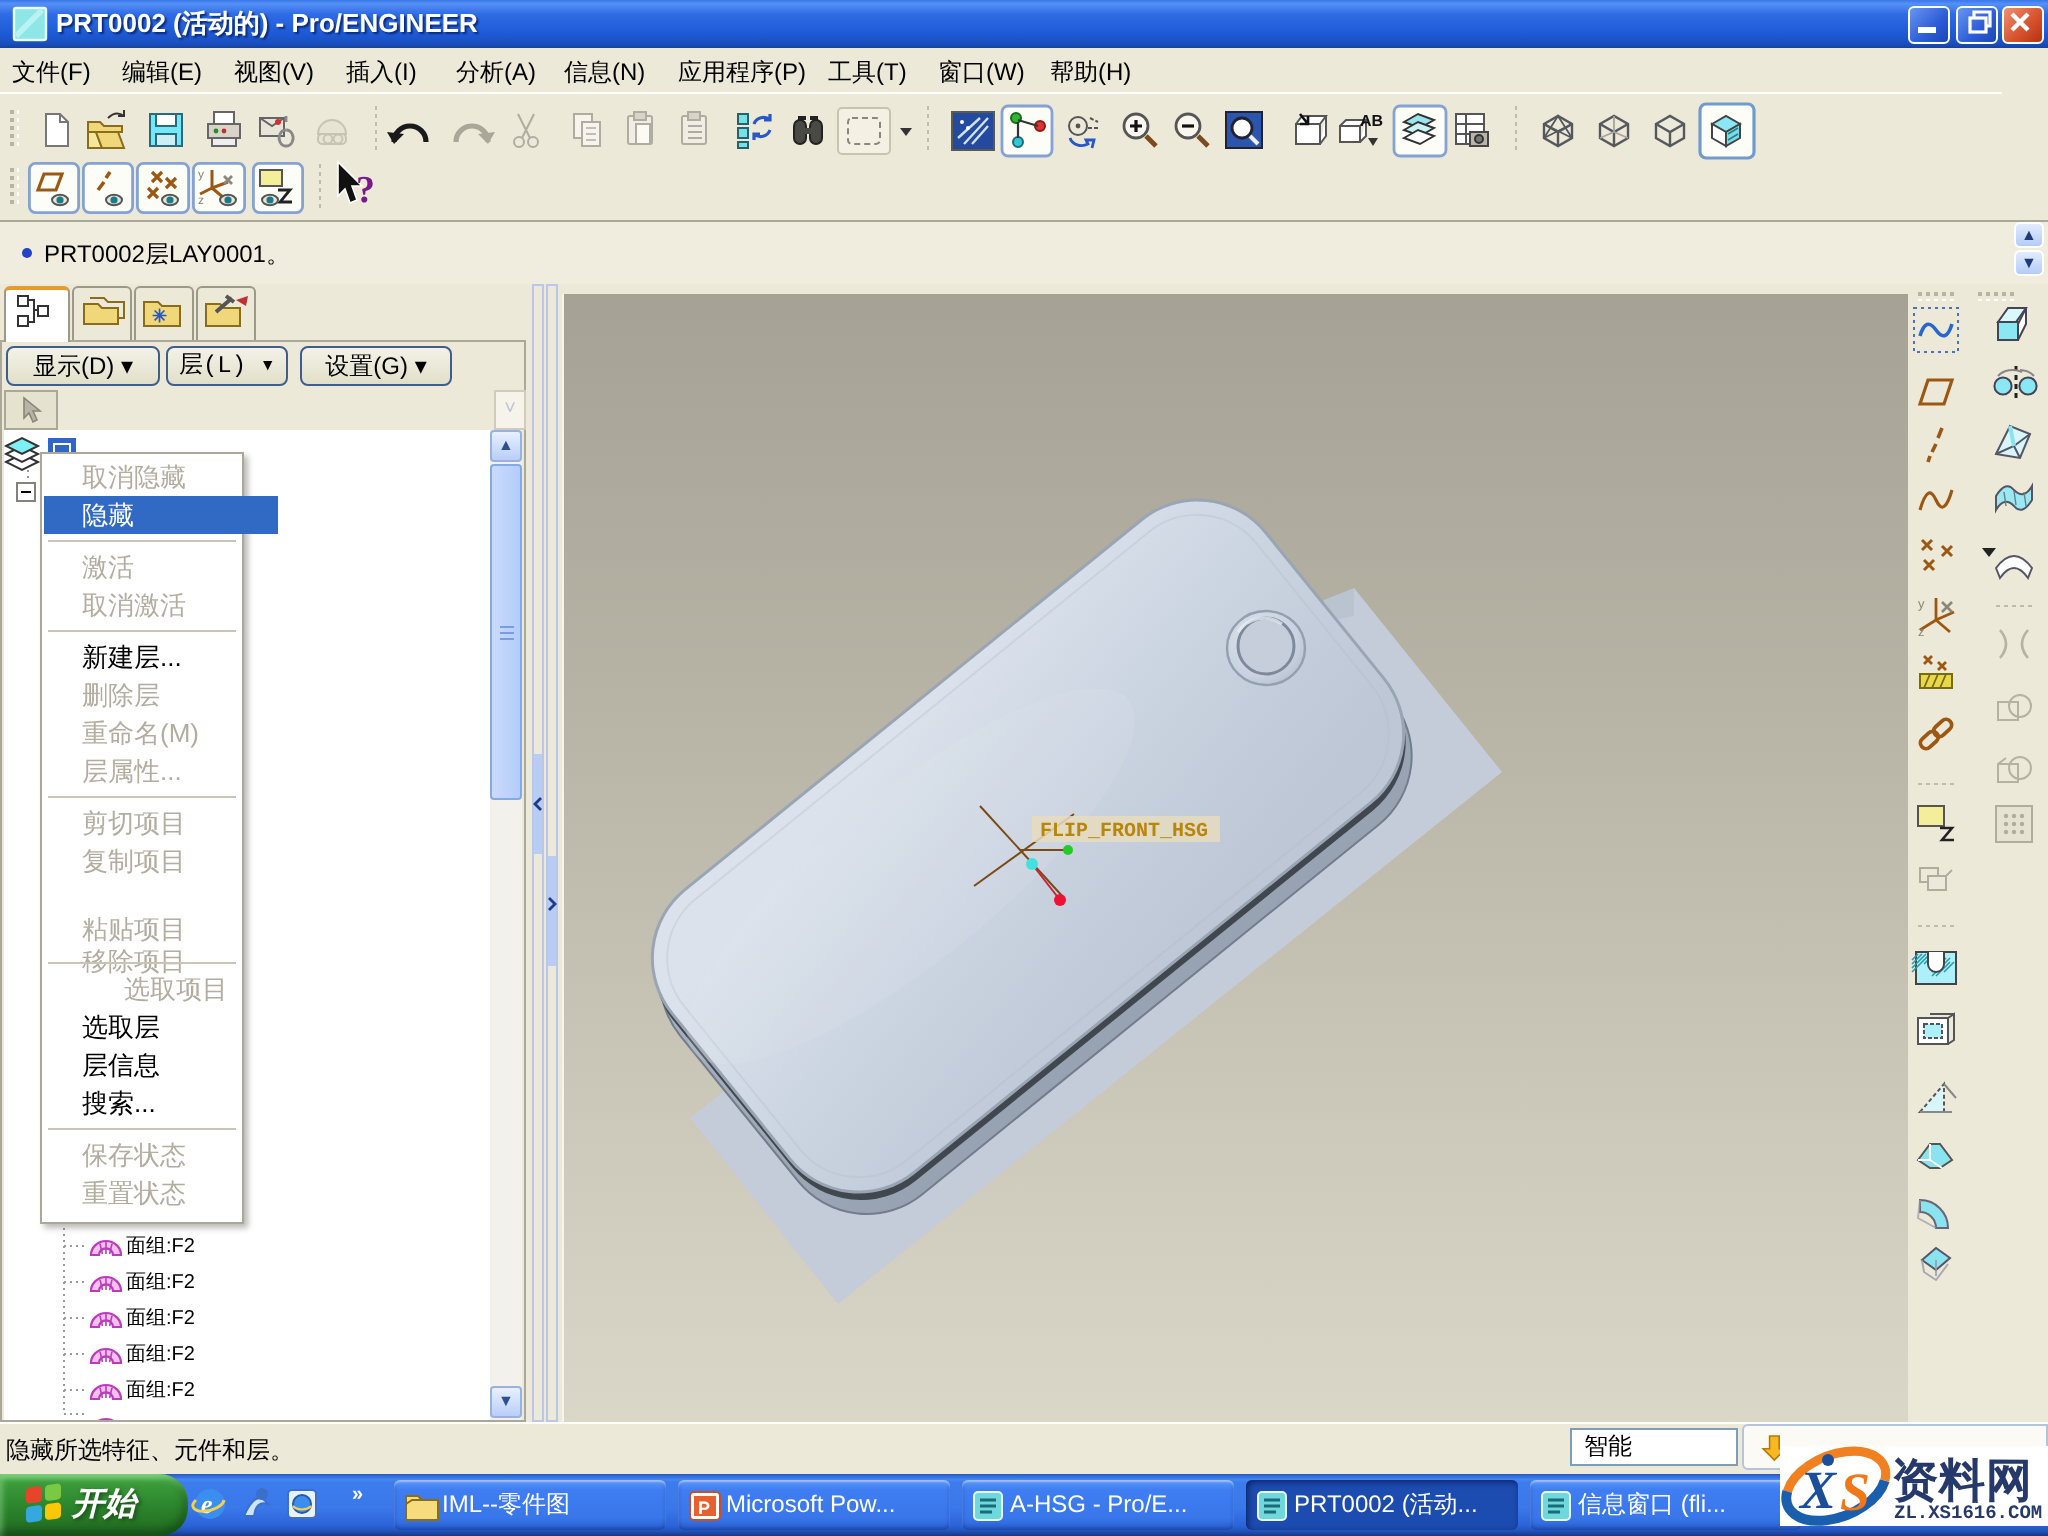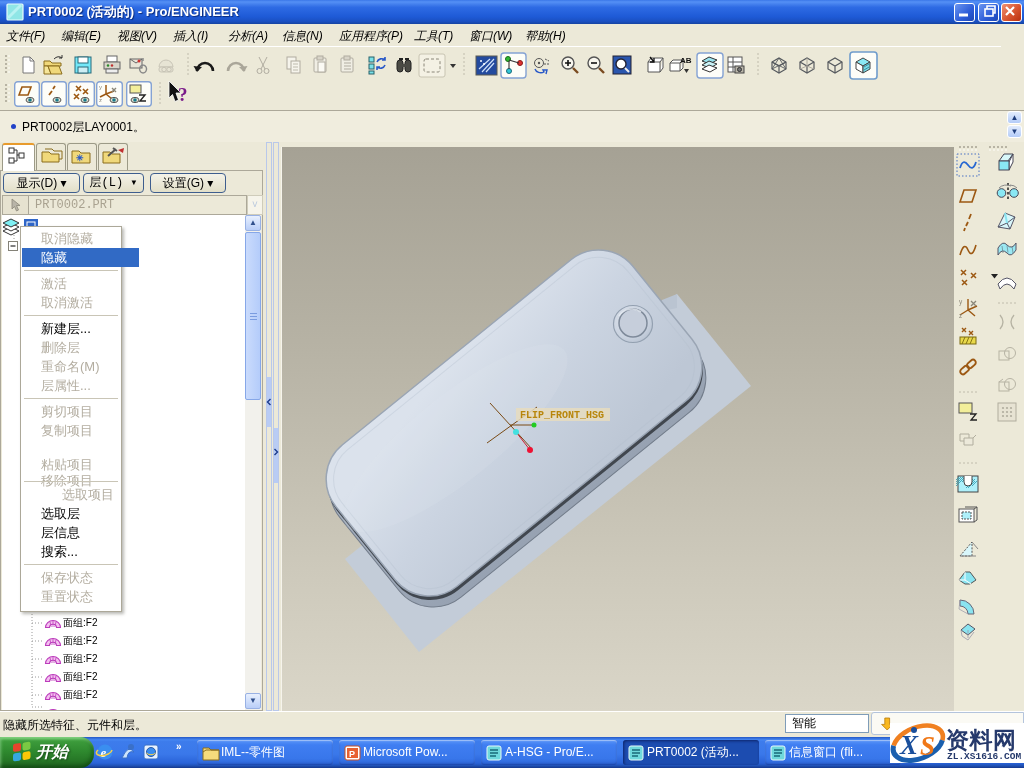--- a/index.html
+++ b/index.html
@@ -4,21 +4,21 @@
 html,body{margin:0;padding:0;width:1024px;height:768px;overflow:hidden;}
 body{font-family:"Liberation Sans",sans-serif;position:relative;background:#ece9d8;}
 .abs{position:absolute;}
 #titlebar{left:0;top:0;width:1024px;height:24px;background:linear-gradient(180deg,#3a77e8 0%,#5590f5 8%,#2e6be4 30%,#1e5ad6 70%,#1a4fc0 90%,#1543a0 100%);}
 #title-text{left:28px;top:3px;color:#fff;font-weight:bold;font-size:13px;text-shadow:1px 1px 1px #0a2a7a;white-space:nowrap;}
 .tbtn{top:3px;width:21px;height:19px;border-radius:3px;border:1px solid #fff;box-sizing:border-box;}
 #btn-min{left:954px;background:linear-gradient(135deg,#6a95f0 0%,#2c5cd8 60%,#1c46b4 100%);}
 #btn-max{left:978px;background:linear-gradient(135deg,#6a95f0 0%,#2c5cd8 60%,#1c46b4 100%);}
 #btn-close{left:1001px;background:linear-gradient(135deg,#ee9173 0%,#d8542f 55%,#b83010 100%);}
 #menubar{left:0;top:24px;width:1024px;height:22px;background:#ece9d8;font-size:12px;color:#000;}
-#menubar span{position:absolute;top:4px;white-space:nowrap;font-style:italic;}
+#menubar span{position:absolute;top:4px;white-space:nowrap;}
 #toolzone{left:0;top:46px;width:1001px;height:64px;background:#ece9d8;border-top:1px solid #fff;}
 #msgbar{left:0;top:110px;width:1024px;height:32px;background:#f0edde;border-top:1px solid #aca899;box-sizing:border-box;}
 #msgtext{left:22px;top:119px;font-size:12px;color:#000;}
 #msgdot{left:11px;top:124px;width:5px;height:5px;background:#2242c8;border-radius:50%;}
 .msgb{left:1007px;width:15px;height:13px;background:linear-gradient(180deg,#e2ecfd,#b4ccf8);border:1px solid #fff;border-radius:3px;box-sizing:border-box;color:#1e3c7b;font-size:8px;text-align:center;line-height:11px;}
 #workarea{left:0;top:142px;width:1024px;height:569px;background:#ece9d8;}
 
 #nav{left:0;top:0;width:264px;height:569px;}
 .tab{top:1px;height:27px;box-sizing:border-box;border:1px solid #9c9a87;border-bottom:none;border-radius:3px 3px 0 0;background:#ece9d8;}
 #tab1{left:2px;width:33px;background:#fff;border-top:2px solid #e89b2d;height:28px;z-index:2;}
@@ -345,21 +345,20 @@
     <div class="abs" id="navbody"></div>
     <div class="abs navbtn" id="nb1">显示(D) ▾</div>
     <div class="abs navbtn" id="nb2">层(L) ▾</div>
     <div class="abs navbtn" id="nb3">设置(G) ▾</div>
     <div class="abs" id="combrow">
       <div class="abs" id="comb-arrow">
           <svg width="25" height="18">
             <path d="M9,3 l0,10 2.5,-2.5 2,4.5 2,-1 -2,-4.5 3.5,0 z" fill="#b8b4a8" stroke="#8a8678" stroke-width="0.8"></path>
           </svg>
         </div>
-      <div class="abs" id="comb-field">PRT0002.PRT</div>
       <div class="abs" id="comb-drop">˅</div>
     </div>
     <div class="abs" id="tree">
       <svg width="243" height="495" style="left:0;top:0;">
         <defs>
           <g id="quilt">
             <path d="M0.5,12.5 A7.5,7 0 0 1 15.5,12.5 L11.5,12.5 A3.5,3.3 0 0 0 4.5,12.5 Z" fill="#f4c0f0" stroke="#bb3cbb" stroke-width="1.1"></path>
             <path d="M5,6.8 L6.2,12 M8,5.6 L8,12 M11,6.8 L9.8,12" stroke="#bb3cbb" stroke-width="0.8" fill="none"></path>
           </g>
         </defs>

